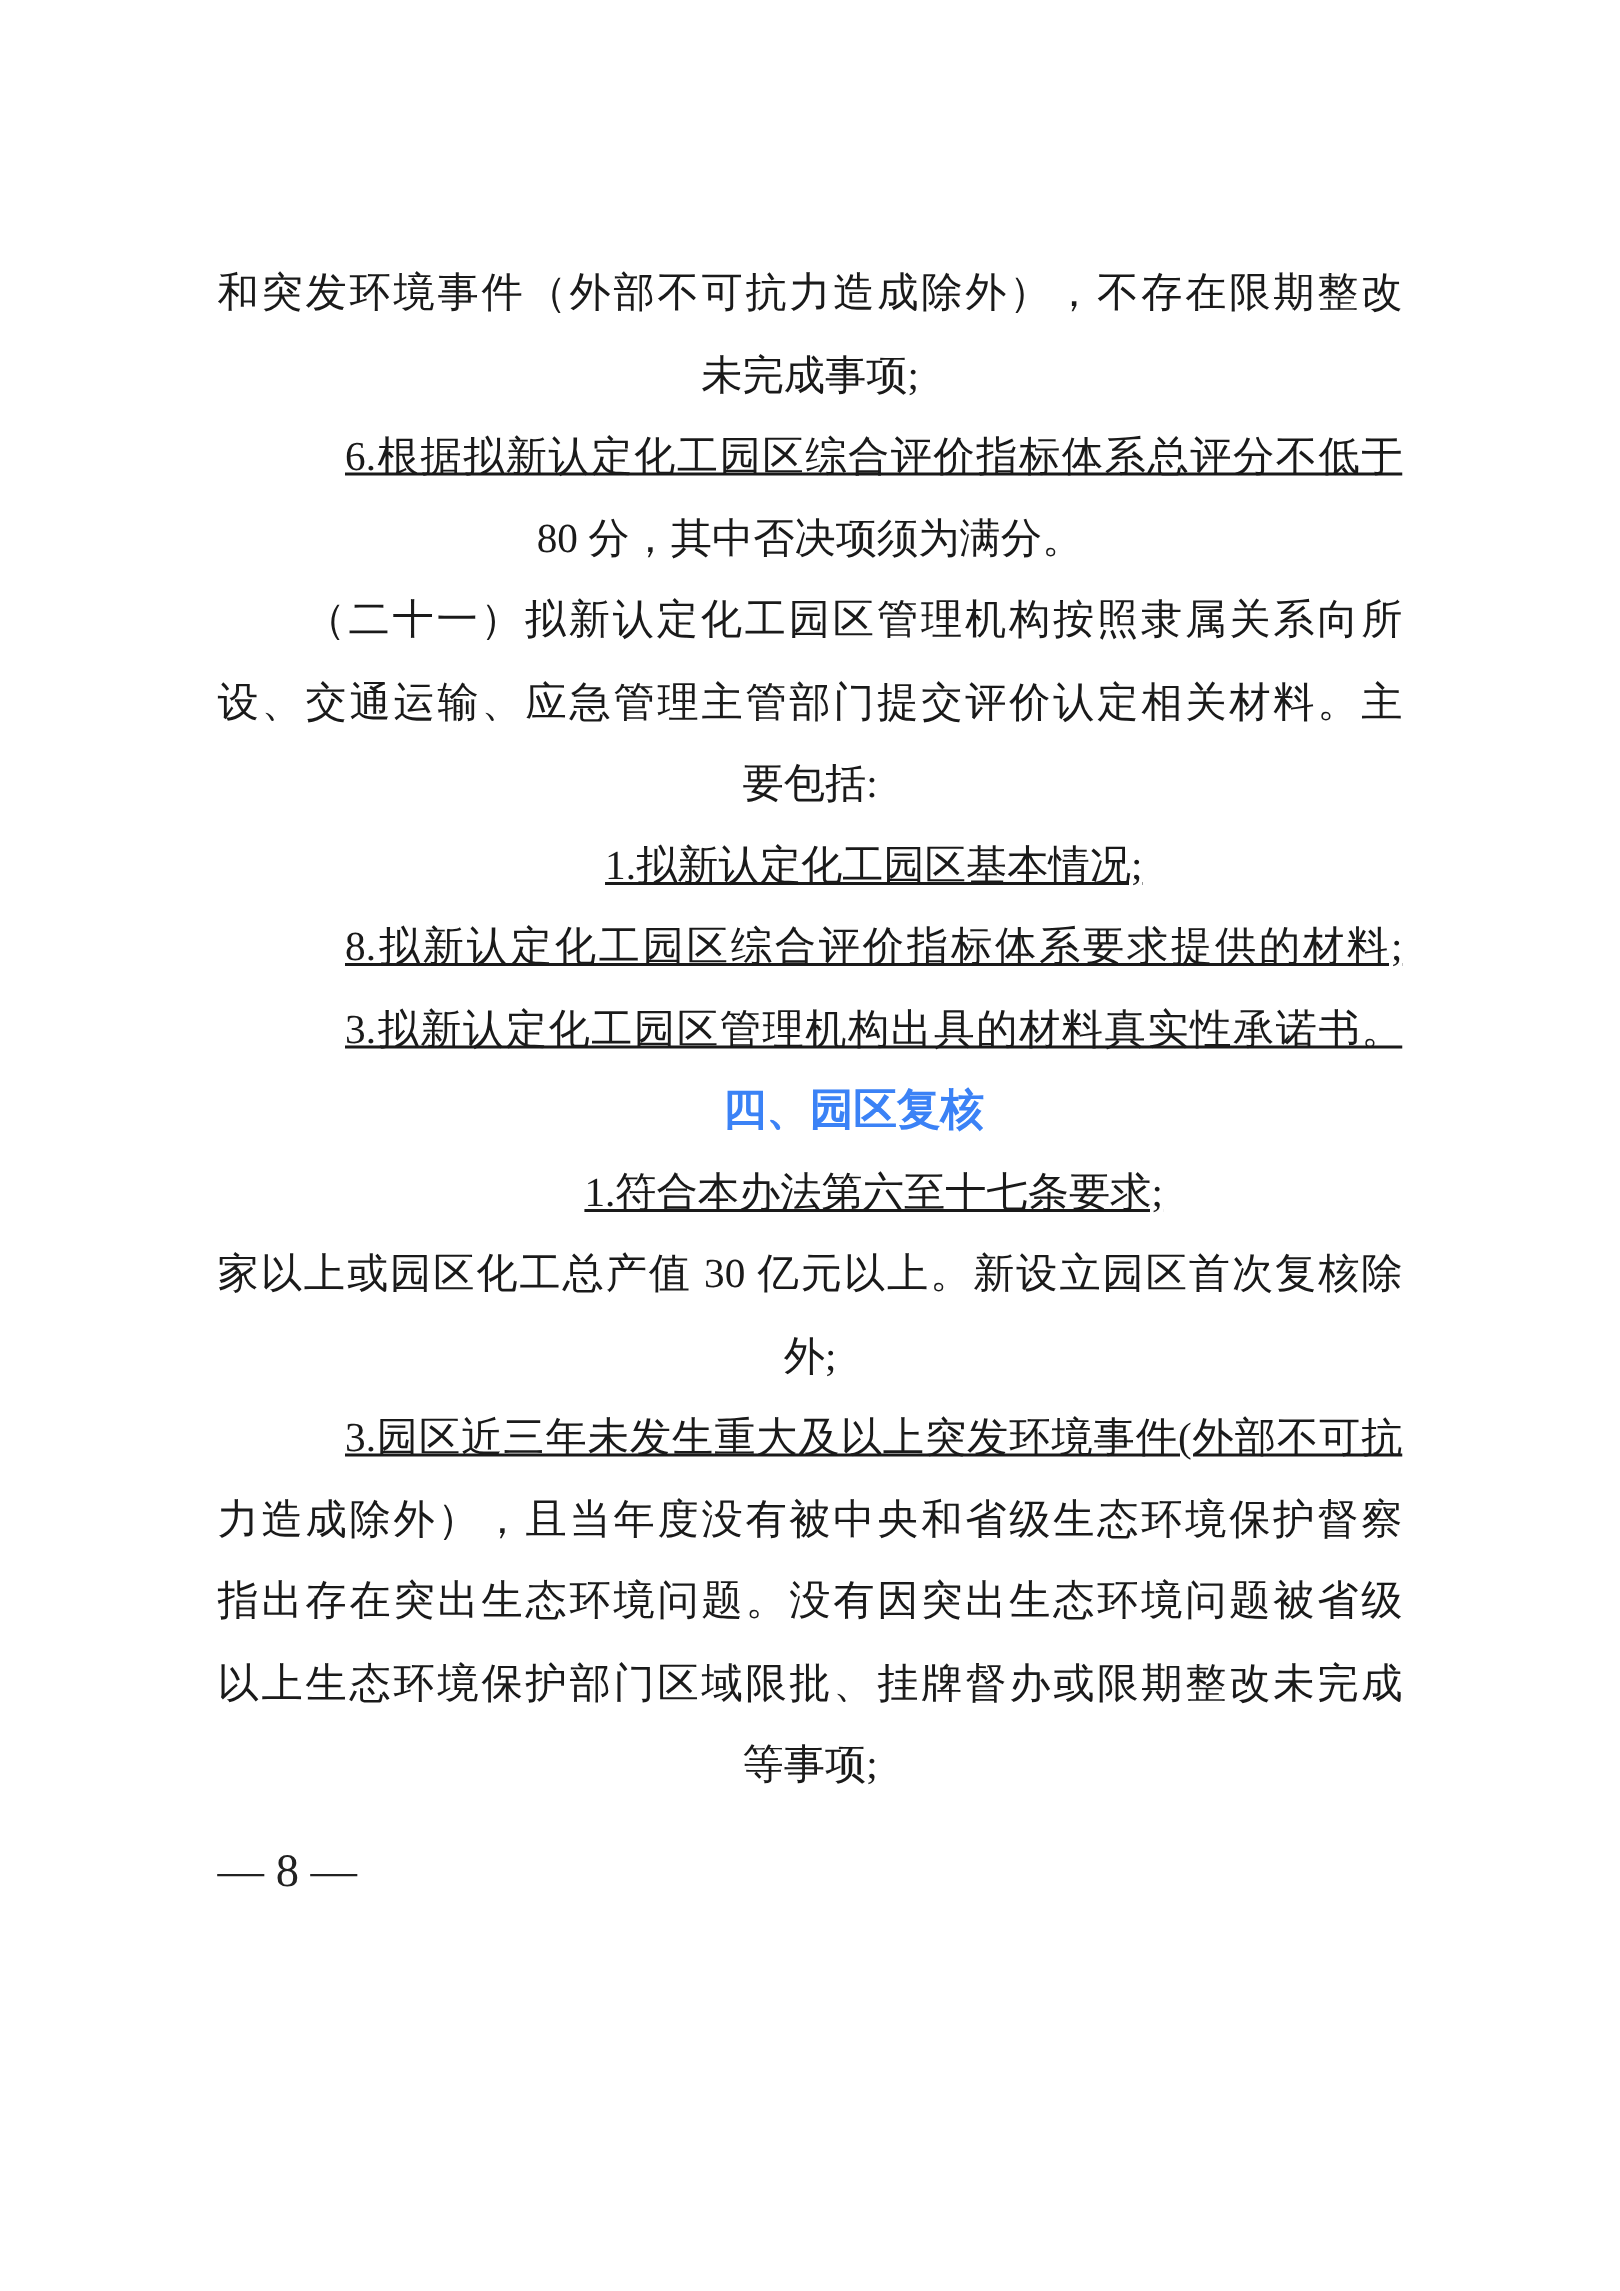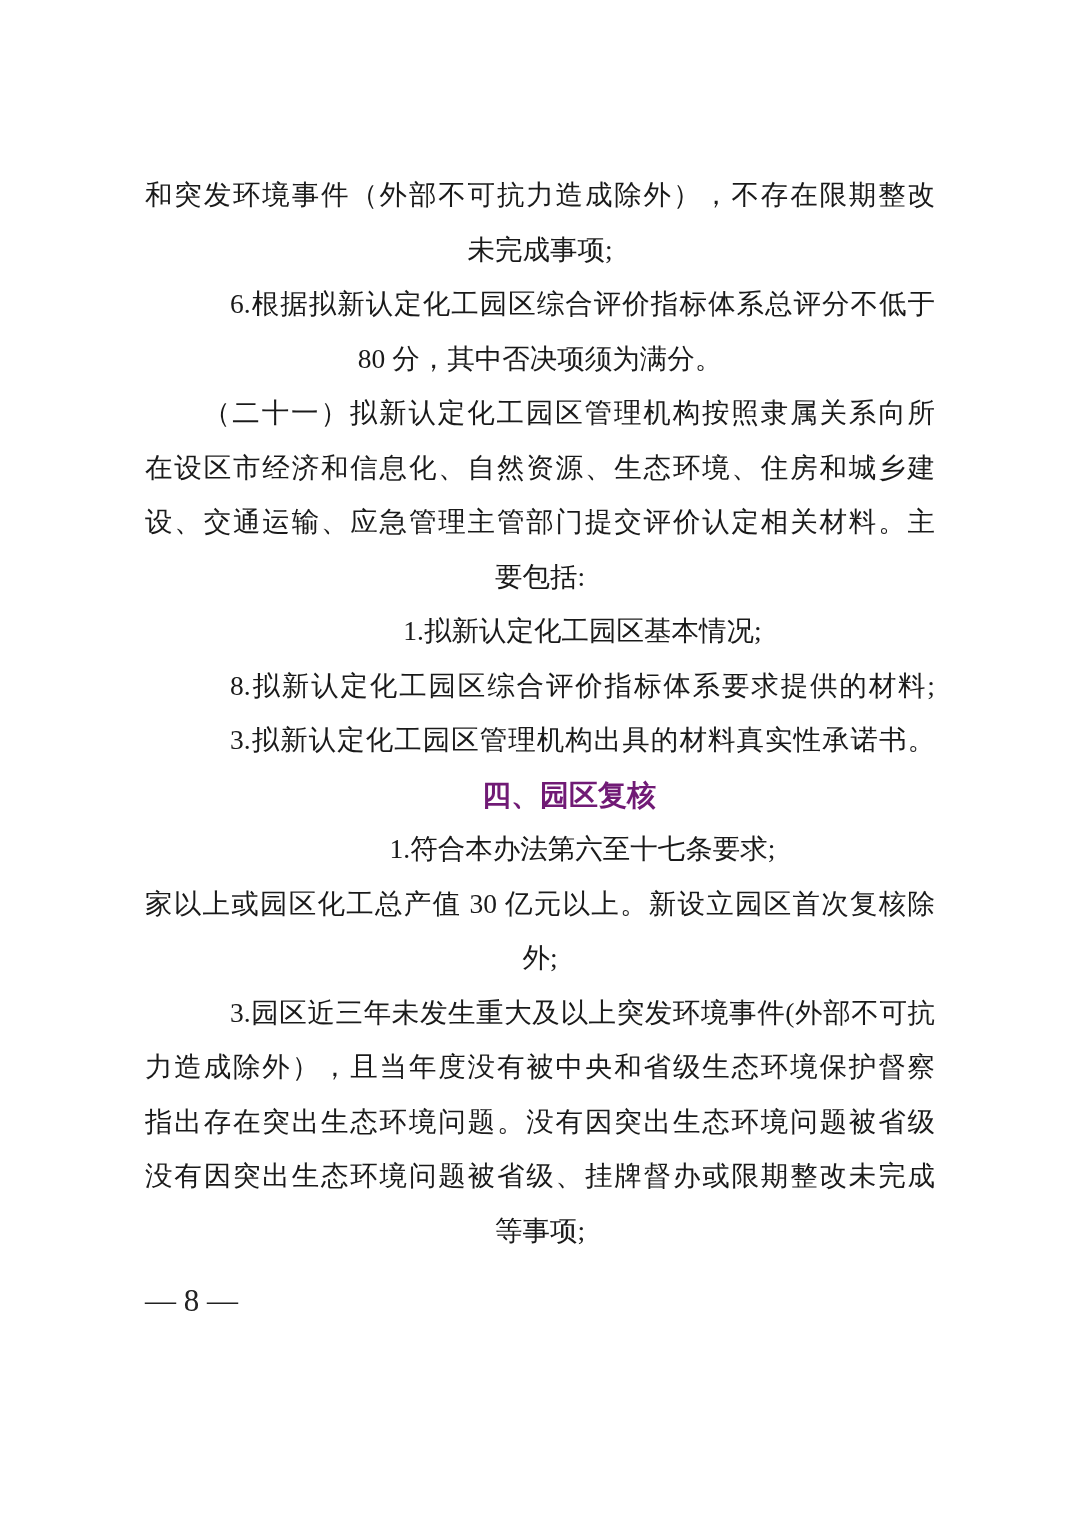--- a/index.html
+++ b/index.html
@@ -29,58 +29,57 @@
     text-align: center;
   }
   
   .j {
     text-align: justify;
     text-align-last: justify;
     text-justify: inter-character;
   }
   
   .in1 { padding-left: 58px; }   
-  .in2 { padding-left: 85px; }   
+  .in2 { padding-left: 85px; text-decoration: underline; }   
   .heading {
     font-family: "Liberation Sans", sans-serif;
     font-weight: 700;
     font-size: 29px;
-    color: #701a75;
+    color: #3b82f6;
   }
   .footer {
     margin-top: 16px;
     padding-left: 145px;
     height: 54px;
     line-height: 54px;
     font-size: 31px;
     color: #222222;
   }
 </style>
 </head>
 <body>
 
 <div class="page">
   <main class="content">
     <div class="line j">和突发环境事件（外部不可抗力造成除外），不存在限期整改</div>
     <div class="line">未完成事项;</div>
     <div class="line j in2">6.根据拟新认定化工园区综合评价指标体系总评分不低于</div>
     <div class="line">80 分，其中否决项须为满分。</div>
     <div class="line j in1">（二十一）拟新认定化工园区管理机构按照隶属关系向所</div>
-    <div class="line j">在设区市经济和信息化、自然资源、生态环境、住房和城乡建</div>
     <div class="line j">设、交通运输、应急管理主管部门提交评价认定相关材料。主</div>
     <div class="line">要包括:</div>
     <div class="line in2">1.拟新认定化工园区基本情况;</div>
     <div class="line j in2">8.拟新认定化工园区综合评价指标体系要求提供的材料;</div>
     <div class="line j in2">3.拟新认定化工园区管理机构出具的材料真实性承诺书。</div>
     <div class="line heading in1">四、园区复核</div>
     <div class="line in2">1.符合本办法第六至十七条要求;</div>
     <div class="line j">家以上或园区化工总产值 30 亿元以上。新设立园区首次复核除</div>
     <div class="line">外;</div>
     <div class="line j in2">3.园区近三年未发生重大及以上突发环境事件(外部不可抗</div>
     <div class="line j">力造成除外），且当年度没有被中央和省级生态环境保护督察</div>
     <div class="line j">指出存在突出生态环境问题。没有因突出生态环境问题被省级</div>
-    <div class="line j">没有因突出生态环境问题被省级、挂牌督办或限期整改未完成</div>
+    <div class="line j">以上生态环境保护部门区域限批、挂牌督办或限期整改未完成</div>
     <div class="line">等事项;</div>
   </main>
   <footer class="footer">
     <span>— 8 —</span>
   </footer>
 </div>
 
 </body></html>

